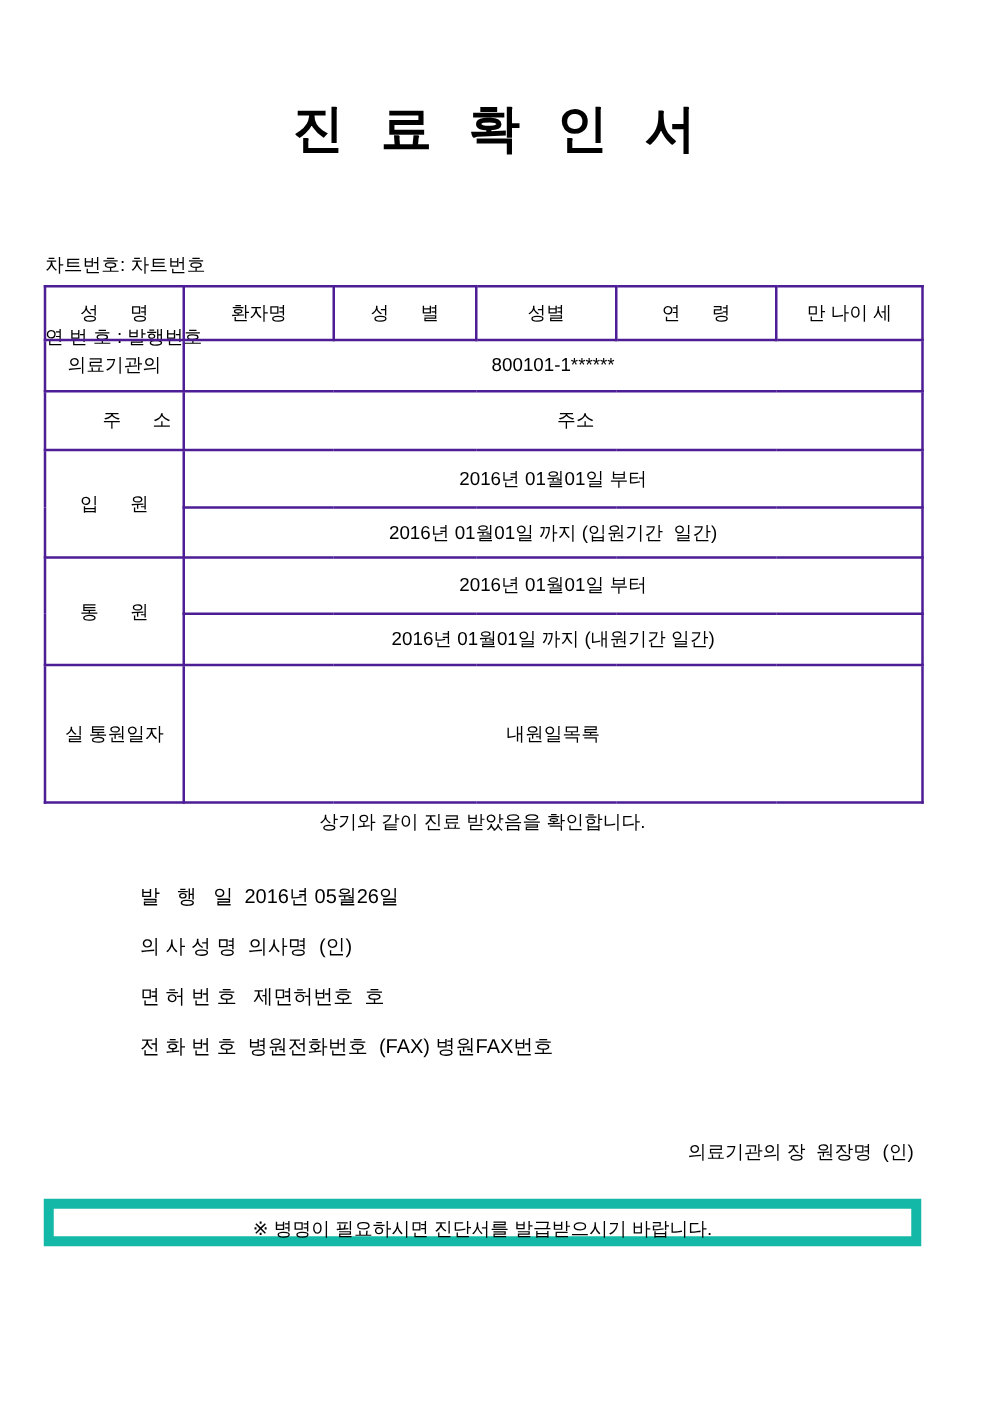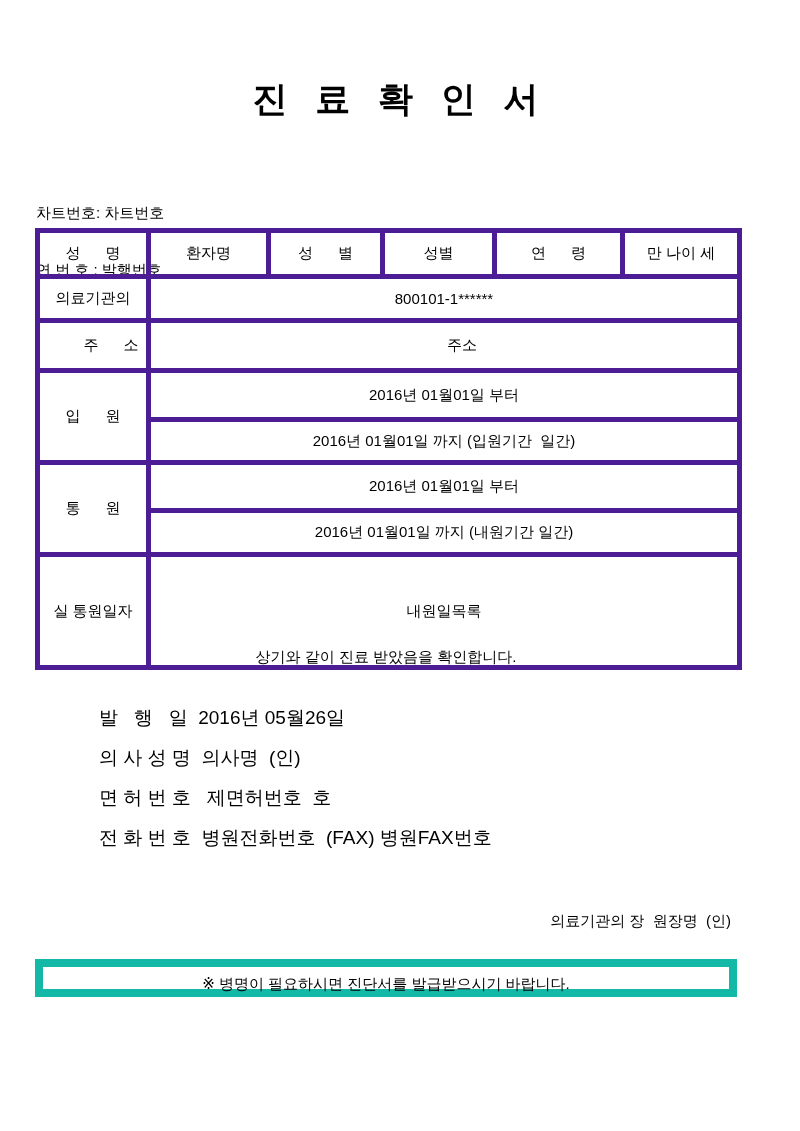--- a/index.html
+++ b/index.html
@@ -15,21 +15,21 @@
     color: #000000;
     font-family: "Liberation Sans", "DejaVu Sans", sans-serif;
     overflow: hidden;
   }
   .doc-title {
     position: absolute;
     top: 76px;
     left: 0;
     width: 100%;
     text-align: center;
-    font-size: 35px;
+    font-size: 41px;
     font-weight: bold;
     letter-spacing: 9px;
     white-space: pre;
   }
   .chart-info {
     position: absolute;
     left: 36px;
     top: 165px;
     font-size: 15px;
     line-height: 19px;
@@ -38,21 +38,21 @@
   table.info-table {
     position: absolute;
     left: 35px;
     top: 228px;
     width: 702px;
     border-collapse: collapse;
     table-layout: fixed;
     font-size: 15px;
   }
   table.info-table td {
-    border: 5px solid #4c1d95;
+    border: 2px solid #4c1d95;
     text-align: center;
     vertical-align: middle;
     padding: 0;
     white-space: pre;
     overflow: hidden;
   }
   tr.r1 td { height: 41px; }
   tr.r2 td { height: 39px; }
   tr.r3 td { height: 45px; padding-left: 36px; }
   tr.r4 td { height: 44px; }
@@ -74,23 +74,23 @@
     position: absolute;
     left: 35px;
     top: 648px;
     width: 702px;
     text-align: center;
     font-size: 15px;
     white-space: pre;
   }
   .issuance {
     position: absolute;
-    left: 99px;
+    left: 112px;
     top: 708px;
-    font-size: 19px;
+    font-size: 16px;
   }
   .issuance .line {
     line-height: 20px;
     margin-bottom: 20px;
     white-space: pre;
   }
   .director-line {
     position: absolute;
     left: 35px;
     top: 912px;

